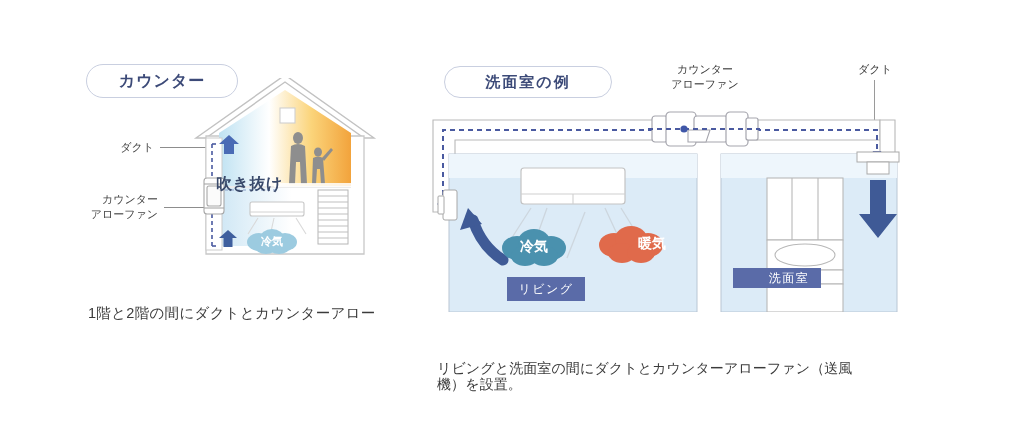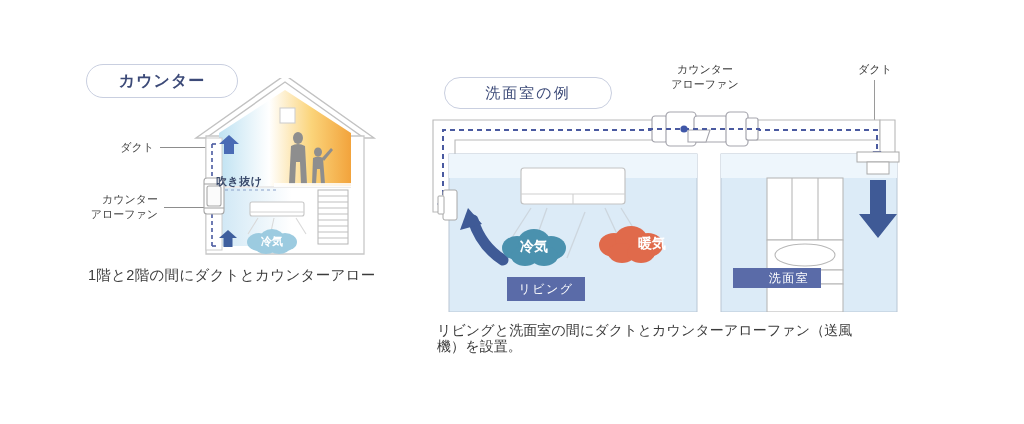--- a/index.html
+++ b/index.html
@@ -5,28 +5,28 @@
   html,body{margin:0;padding:0;background:#ffffff;}
   body{width:1024px;height:424px;position:relative;overflow:hidden;
        font-family:"Liberation Sans","DejaVu Sans",sans-serif;color:#3a3a3a;}
   .abs{position:absolute;}
 
   
   .pill{position:absolute;border:1px solid #c9cfe0;border-radius:18px;background:#fff;
         display:flex;align-items:center;justify-content:center;
         color:#3c4a78;font-weight:bold;letter-spacing:1px;}
   #pill-left{left:86px;top:64px;width:150px;height:32px;font-size:16px;}
-  #pill-right{left:444px;top:66px;width:166px;height:30px;font-size:15px;font-weight:normal;letter-spacing:2px;margin-top:11px;}
+  #pill-right{left:444px;top:66px;width:166px;height:30px;font-size:15px;font-weight:bold;letter-spacing:2px;}
 
   
   .lead-label{position:absolute;font-size:11px;color:#444;line-height:15px;text-align:right;}
   .lead-line{position:absolute;height:1px;background:#8d8d8d;}
 
   
-  .caption{position:absolute;color:#3b3b3b;}
+  .caption{position:absolute;color:#3b3b3b;margin-top:38px;}
   #cap-left{left:88px;top:264px;width:330px;font-size:14.5px;line-height:23px;letter-spacing:.3px;}
   #cap-right{left:437px;top:322px;width:420px;font-size:14px;line-height:16px;letter-spacing:.1px;}
 
   
   #house{position:absolute;left:178px;top:78px;width:215px;height:182px;}
   #house svg{display:block;}
 
   
   .cloud{position:absolute;display:flex;align-items:center;justify-content:center;
          color:#fff;font-weight:bold;}
@@ -125,21 +125,21 @@
 
     <g fill="#ffffff" stroke="#a8a8a8" stroke-width="1.1">
       <rect x="26" y="100" width="20" height="36" rx="3"></rect>
       <rect x="29" y="108" width="14" height="20" rx="2" fill="#fbfbfb"></rect>
       <line x1="26" y1="106" x2="46" y2="106"></line>
       <line x1="26" y1="130" x2="46" y2="130"></line>
     </g>
   </svg>
 </div>
 
-<div class="abs" style="left:216px;top:174px;font-size:11px;font-weight:bold;color:#3a4a6b;letter-spacing:.5px;">吹き抜け</div>
+<div class="abs" style="left:216px;top:174px;font-size:16px;font-weight:bold;color:#3a4a6b;letter-spacing:.5px;">吹き抜け</div>
 
 <div class="abs" style="left:218px;top:135px;">
   <svg width="22" height="20" viewBox="0 0 22 20">
       <path d="M11 0 L21 9 L16 9 L16 19 L6 19 L6 9 L1 9 Z" fill="#4a6bb5"></path>
     </svg>
 </div>
 <div class="abs" style="left:218px;top:230px;">
   <svg width="20" height="18" viewBox="0 0 20 18">
       <path d="M10 0 L19 8 L14.5 8 L14.5 17 L5.5 17 L5.5 8 L1 8 Z" fill="#3f5f9e"></path>
     </svg>

